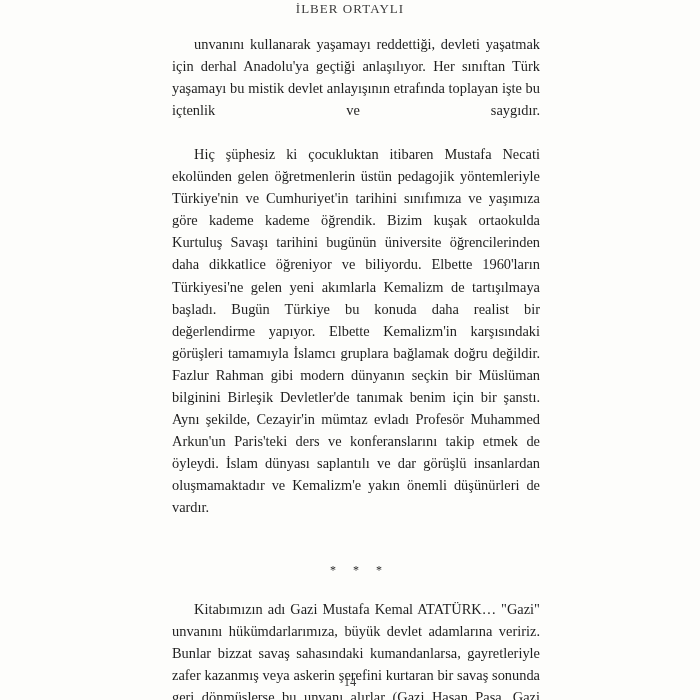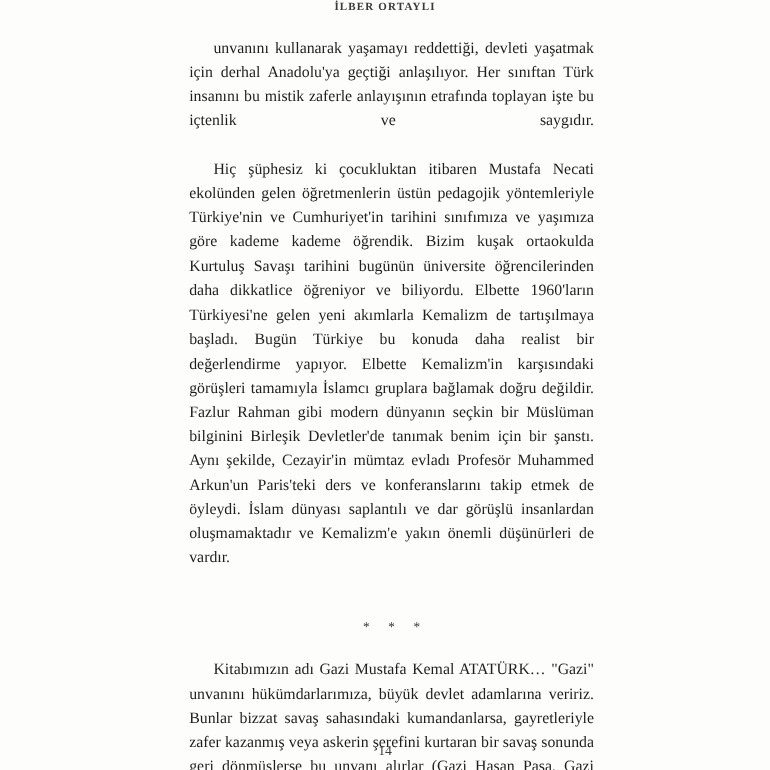--- a/index.html
+++ b/index.html
@@ -23,26 +23,25 @@
     box-sizing: border-box;
   }
 
   
   .running-head {
     position: absolute;
     top: 1px;
     left: 0;
     width: 700px;
     text-align: center;
-    font-size: 10px;
+    font-size: 13px;
     letter-spacing: 1.05px;
     color: #3a3a3a;
     font-variant: small-caps;
     text-transform: uppercase;
-    font-weight: bold;
   }
 
   
   .text-block {
     position: absolute;
     left: 172px;
     top: 33px;
     width: 368px;
   }
 
@@ -93,21 +92,21 @@
 </style>
 </head>
 <body>
 
 <div class="page">
 
   <div class="running-head">İlber Ortaylı</div>
 
   <div class="text-block">
 
-    <p class="body-par">unvanını kullanarak yaşamayı reddettiği, devleti yaşatmak için derhal Anadolu'ya geçtiği anlaşılıyor. Her sınıftan Türk insanını bu mistik zaferle anlayışının etrafında toplayan işte bu içtenlik ve saygıdır.</p>
+    <p class="body-par">unvanını kullanarak yaşamayı reddettiği, devleti yaşatmak için derhal Anadolu'ya geçtiği anlaşılıyor. Her sınıftan Türk yaşamayı bu mistik devlet anlayışının etrafında toplayan işte bu içtenlik ve saygıdır.</p>
 
     <p class="body-par">Hiç şüphesiz ki çocukluktan itibaren Mustafa Necati ekolünden gelen öğretmenlerin üstün pedagojik yöntemleriyle Türkiye'nin ve Cumhuriyet'in tarihini sınıfımıza ve yaşımıza göre kademe kademe öğrendik. Bizim kuşak ortaokulda Kurtuluş Savaşı tarihini bugünün üniversite öğrencilerinden daha dikkatlice öğreniyor ve biliyordu. Elbette 1960'ların Türkiyesi'ne gelen yeni akımlarla Kemalizm de tartışılmaya başladı. Bugün Türkiye bu konuda daha realist bir değerlendirme yapıyor. Elbette Kemalizm'in karşısındaki görüşleri tamamıyla İslamcı gruplara bağlamak doğru değildir. Fazlur Rahman gibi modern dünyanın seçkin bir Müslüman bilginini Birleşik Devletler'de tanımak benim için bir şanstı. Aynı şekilde, Cezayir'in mümtaz evladı Profesör Muhammed Arkun'un Paris'teki ders ve konferanslarını takip etmek de öyleydi. İslam dünyası saplantılı ve dar görüşlü insanlardan oluşmamaktadır ve Kemalizm'e yakın önemli düşünürleri de vardır.</p>
 
     <div class="asterisk-divider">* * *</div>
 
     <p class="body-par"><span>Kitabımızın adı </span><span class="title-italic">Gazi Mustafa Kemal ATATÜRK…</span><span> "Gazi" unvanını hükümdarlarımıza, büyük devlet adamlarına veririz. Bunlar bizzat savaş sahasındaki kumandanlarsa, gayretleriyle zafer kazanmış veya askerin şerefini kurtaran bir savaş sonunda geri dönmüşlerse bu unvanı alırlar (Gazi Hasan Paşa, Gazi Hüsrev Paşa, Gazi Osman Paşa gibi). Hükümdarların zamanında ordunun, devletin ve milletin onurunu kurtaracak şekilde savaşılmışsa, zaferle dönülmüşse veya Kanuni Sultan Süleyman'a kadarkiler</span></p>
 
   </div>
 
   <div class="folio">14</div>

